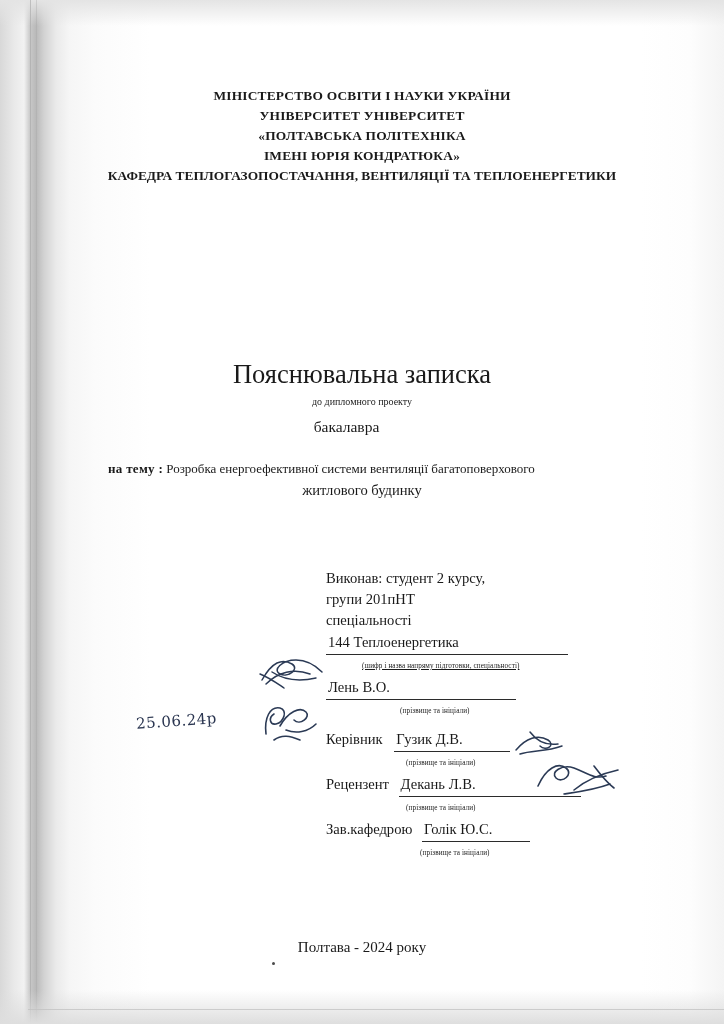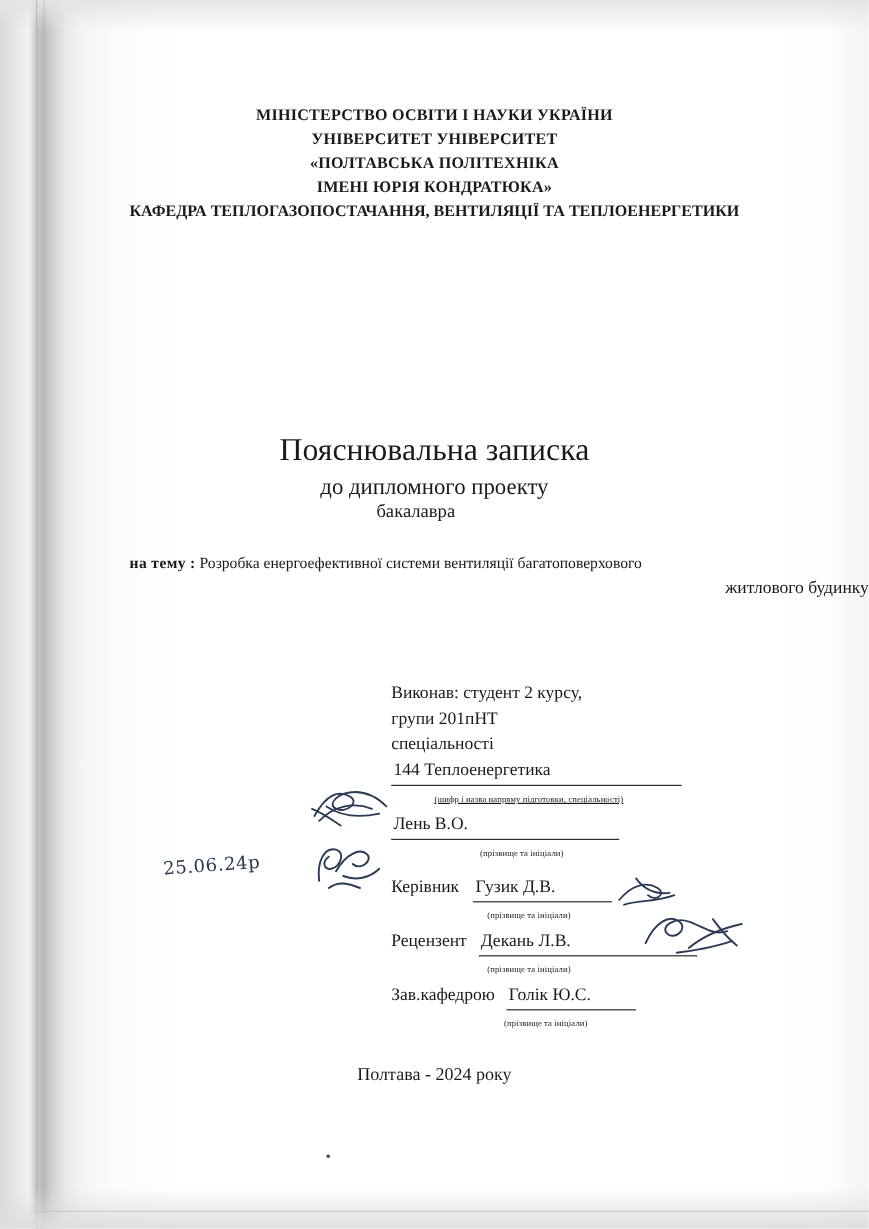--- a/index.html
+++ b/index.html
@@ -85,21 +85,21 @@
     width: 724px;
     text-align: center;
     font-size: 26.5px;
     line-height: 32px;
   }
   .doc-sub1 {
     position: absolute;
     top: 396px;
     width: 724px;
     text-align: center;
-    font-size: 19px;
+    font-size: 10px;
   }
   .doc-sub2 {
     position: absolute;
     top: 418px;
     width: 693px;
     text-align: center;
     font-size: 15.5px;
   }
 
   .theme-row {
@@ -112,21 +112,21 @@
   }
   .theme-label {
     font-weight: 700;
     letter-spacing: .3px;
   }
   .theme-text { }
   .theme-line2 {
     position: absolute;
     top: 482px;
     width: 724px;
-    text-align: right;
+    text-align: center;
     font-size: 14.6px;
   }
 
   
   .sig-block {
     position: absolute;
     top: 568px;
     left: 326px;
     font-size: 14.6px;
     line-height: 21px;
@@ -147,21 +147,21 @@
   .cap-indent-1 { margin-left: 36px; }
   .cap-indent-2 { margin-left: 74px; }
   .cap-indent-3 { margin-left: 80px; }
   .cap-indent-4 { margin-left: 94px; }
 
   .row-2 { margin-top: 1px; text-decoration: underline; }
   .row-sp { margin-top: 7px; }
 
   .place-year {
     position: absolute;
-    top: 888px;
+    top: 939px;
     width: 724px;
     text-align: center;
     font-size: 15px;
   }
 
   .stray-dot {
     position: absolute;
     top: 962px;
     left: 272px;
     width: 3px;

